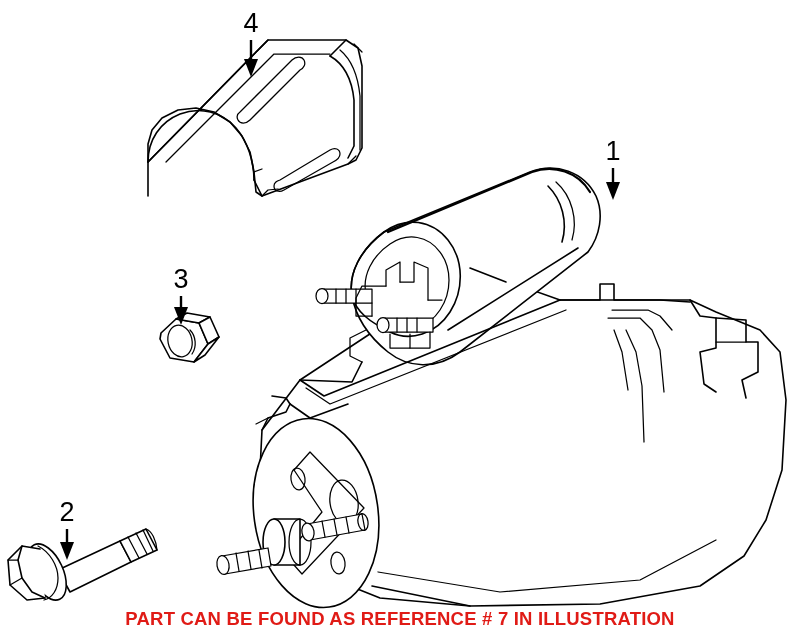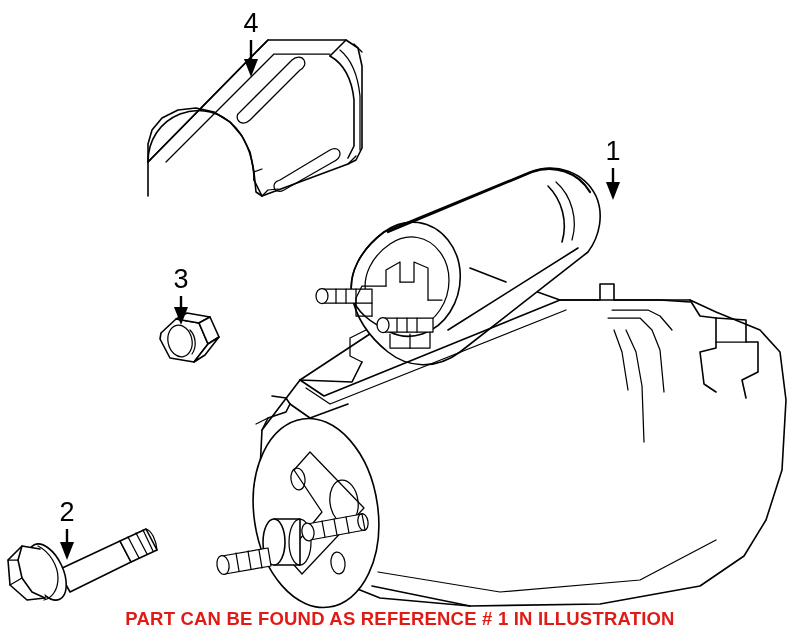--- a/index.html
+++ b/index.html
@@ -476,15 +476,15 @@
     </g>
 
     <g>
       <text class="callout-num" x="251" y="32">4</text>
       <line class="leader" x1="251" y1="40" x2="251" y2="67"></line>
       <polygon class="arrowhead" points="251,77 244,59 258,59"></polygon>
     </g>
 
   </svg>
 
-  <div class="footnote">PART CAN BE FOUND AS REFERENCE # 1 IN ILLUSTRATION</div>
+  <div class="footnote">PART CAN BE FOUND AS REFERENCE # 7 IN ILLUSTRATION</div>
 
 </div>
 
 </body></html>

